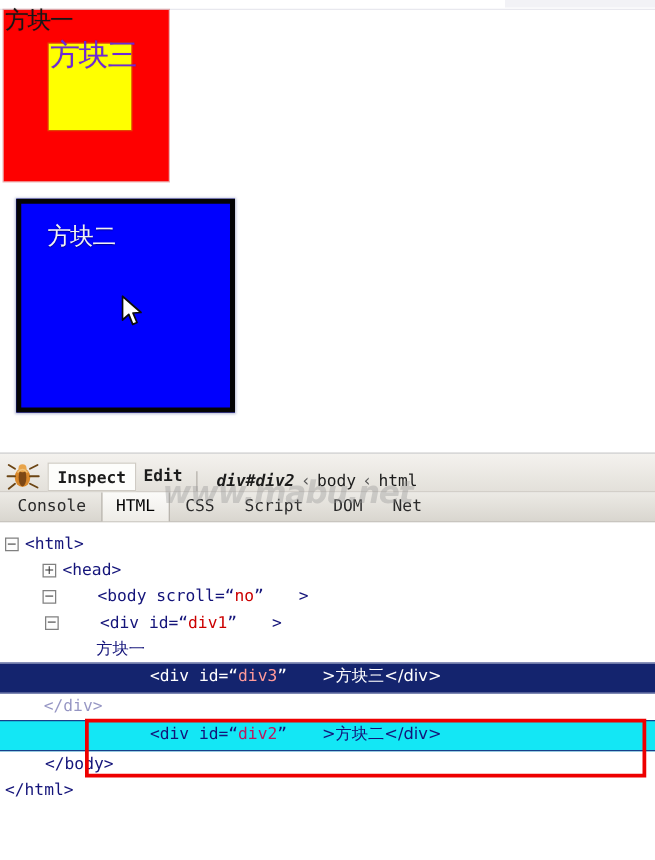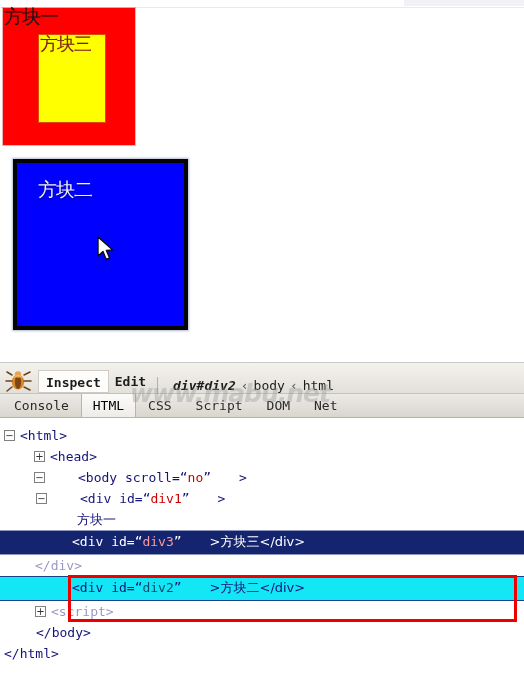--- a/index.html
+++ b/index.html
@@ -70,24 +70,24 @@
     color: #161616;
     text-shadow: 0 0 1px rgba(0,0,0,0.25);
   }
 
   
   #div3 {
     position: absolute;
     left: 36px;
     top: 27px;
     width: 66px;
-    height: 87px;
+    height: 69px;
     background: #ffff00;
-    color: #7f1d1d;
-    font-size: 18px;
+    color: #6d28d9;
+    font-size: 24px;
     line-height: 20px;
     font-family: "DejaVu Sans", sans-serif;
     letter-spacing: -1px;
     white-space: nowrap;
     box-shadow: 0 0 0 1px rgba(190,160,0,0.45);
   }
   #div3 .d3-text {
     position: absolute;
     left: 1px;
     top: -1px;
@@ -305,28 +305,28 @@
     vertical-align: 1px;
     margin-right: 5px;
     box-sizing: border-box;
     cursor: default;
   }
   .attr-name { color: #14147a; margin-left: 28px; }
   .attr-val  { color: #cc0000; }
   .quote     { color: #14147a; }
   .row.hl-dark .attr-val { color: #ff9a9a; }
   .row.hl-dark .attr-name, .row.hl-dark .quote { color: #ffffff; }
-  .row.hl-cyan .attr-val { color: #0c4a6e; }
+  .row.hl-cyan .attr-val { color: #be185d; }
   .cjk { font-family: "DejaVu Sans", sans-serif; }
 
   .ind1 { padding-left: 34px; }
   .ind2 { padding-left: 36px; }
   .ind3 { padding-left: 35px; }
   .ind4 { padding-left: 77px; }
-  .ind5 { padding-left: 44px; }
+  .ind5 { padding-left: 92px; }
 
   
   #annotation-box {
     position: absolute;
     left: 68px;
     top: 575px;
     width: 449px;
     height: 47px;
     border: 3px solid #ee0000;
     box-sizing: border-box;
@@ -421,23 +421,20 @@
     </div>
 
     <div class="row ind3 hl-faded">
       <span>&lt;/div&gt;</span>
     </div>
 
     <div class="row hl-cyan ind5">
       <span class="attr-name">&lt;div id=</span><span class="quote">“</span><span class="attr-val">div2</span><span class="quote">”</span><span class="attr-name cjk">&gt;方块二&lt;/div&gt;</span>
     </div>
 
-    <div class="row ind3 hl-faded">
-      <span class="twisty">+</span><span>&lt;script&gt;</span>
-    </div>
 
     <div class="row ind2">
       <span>&lt;/body&gt;</span>
     </div>
 
     <div class="row">
       <span>&lt;/html&gt;</span>
     </div>
 
   </div>

